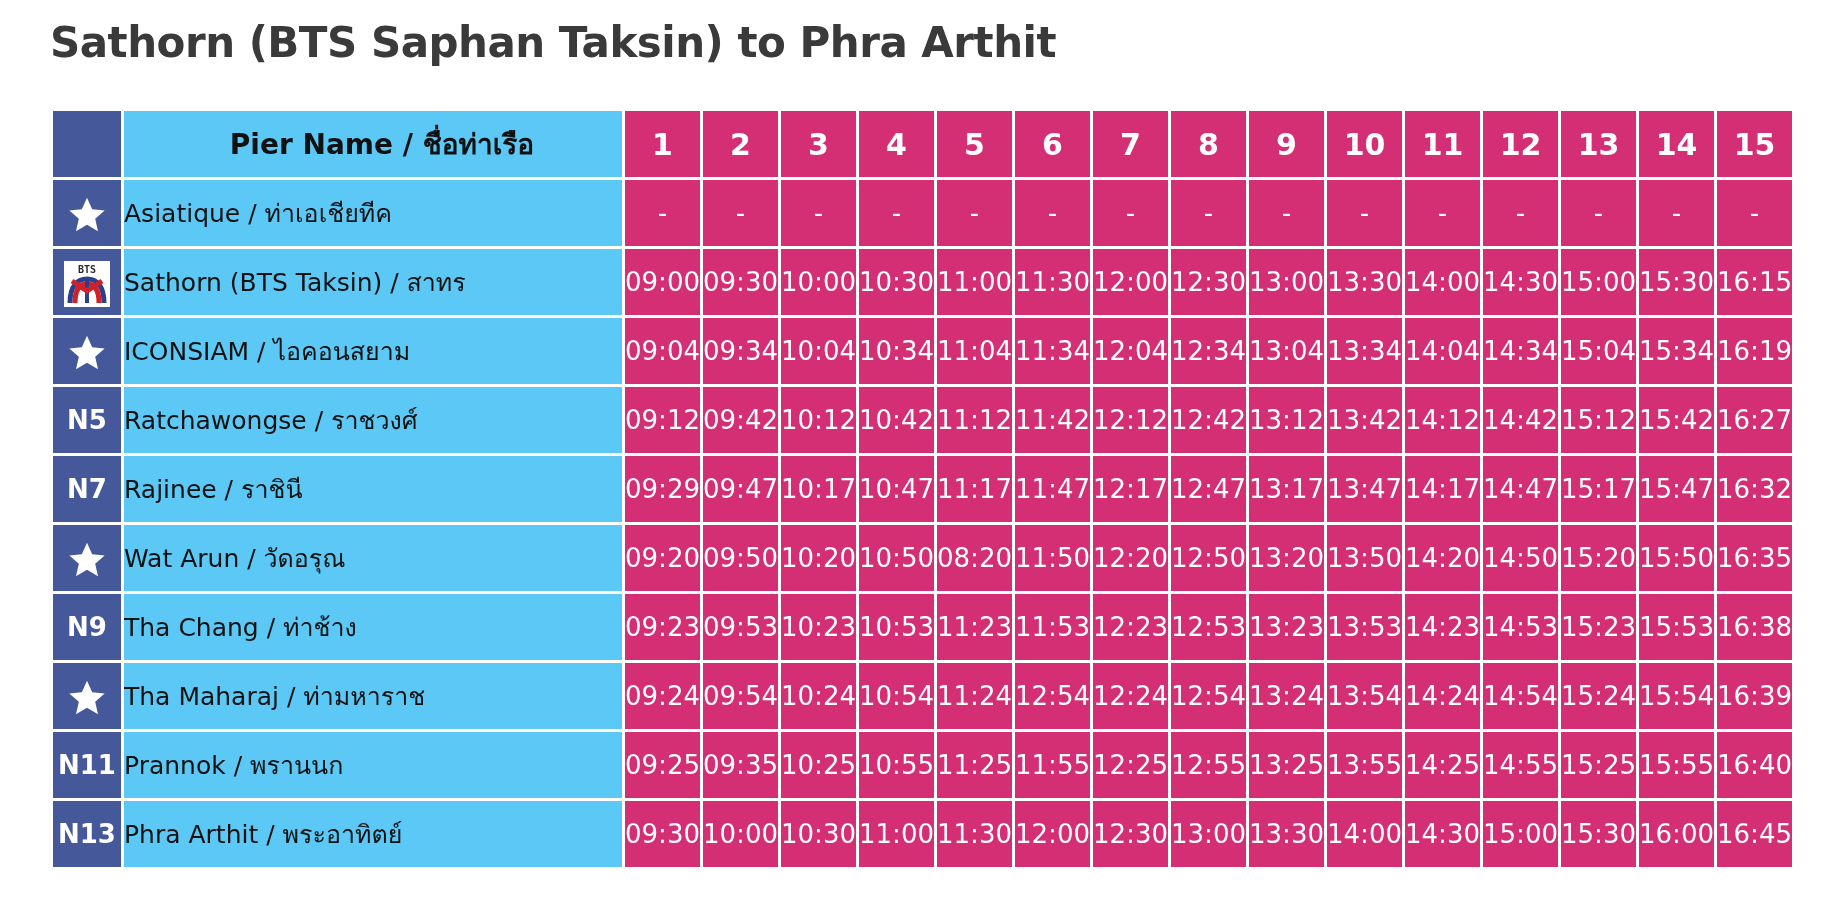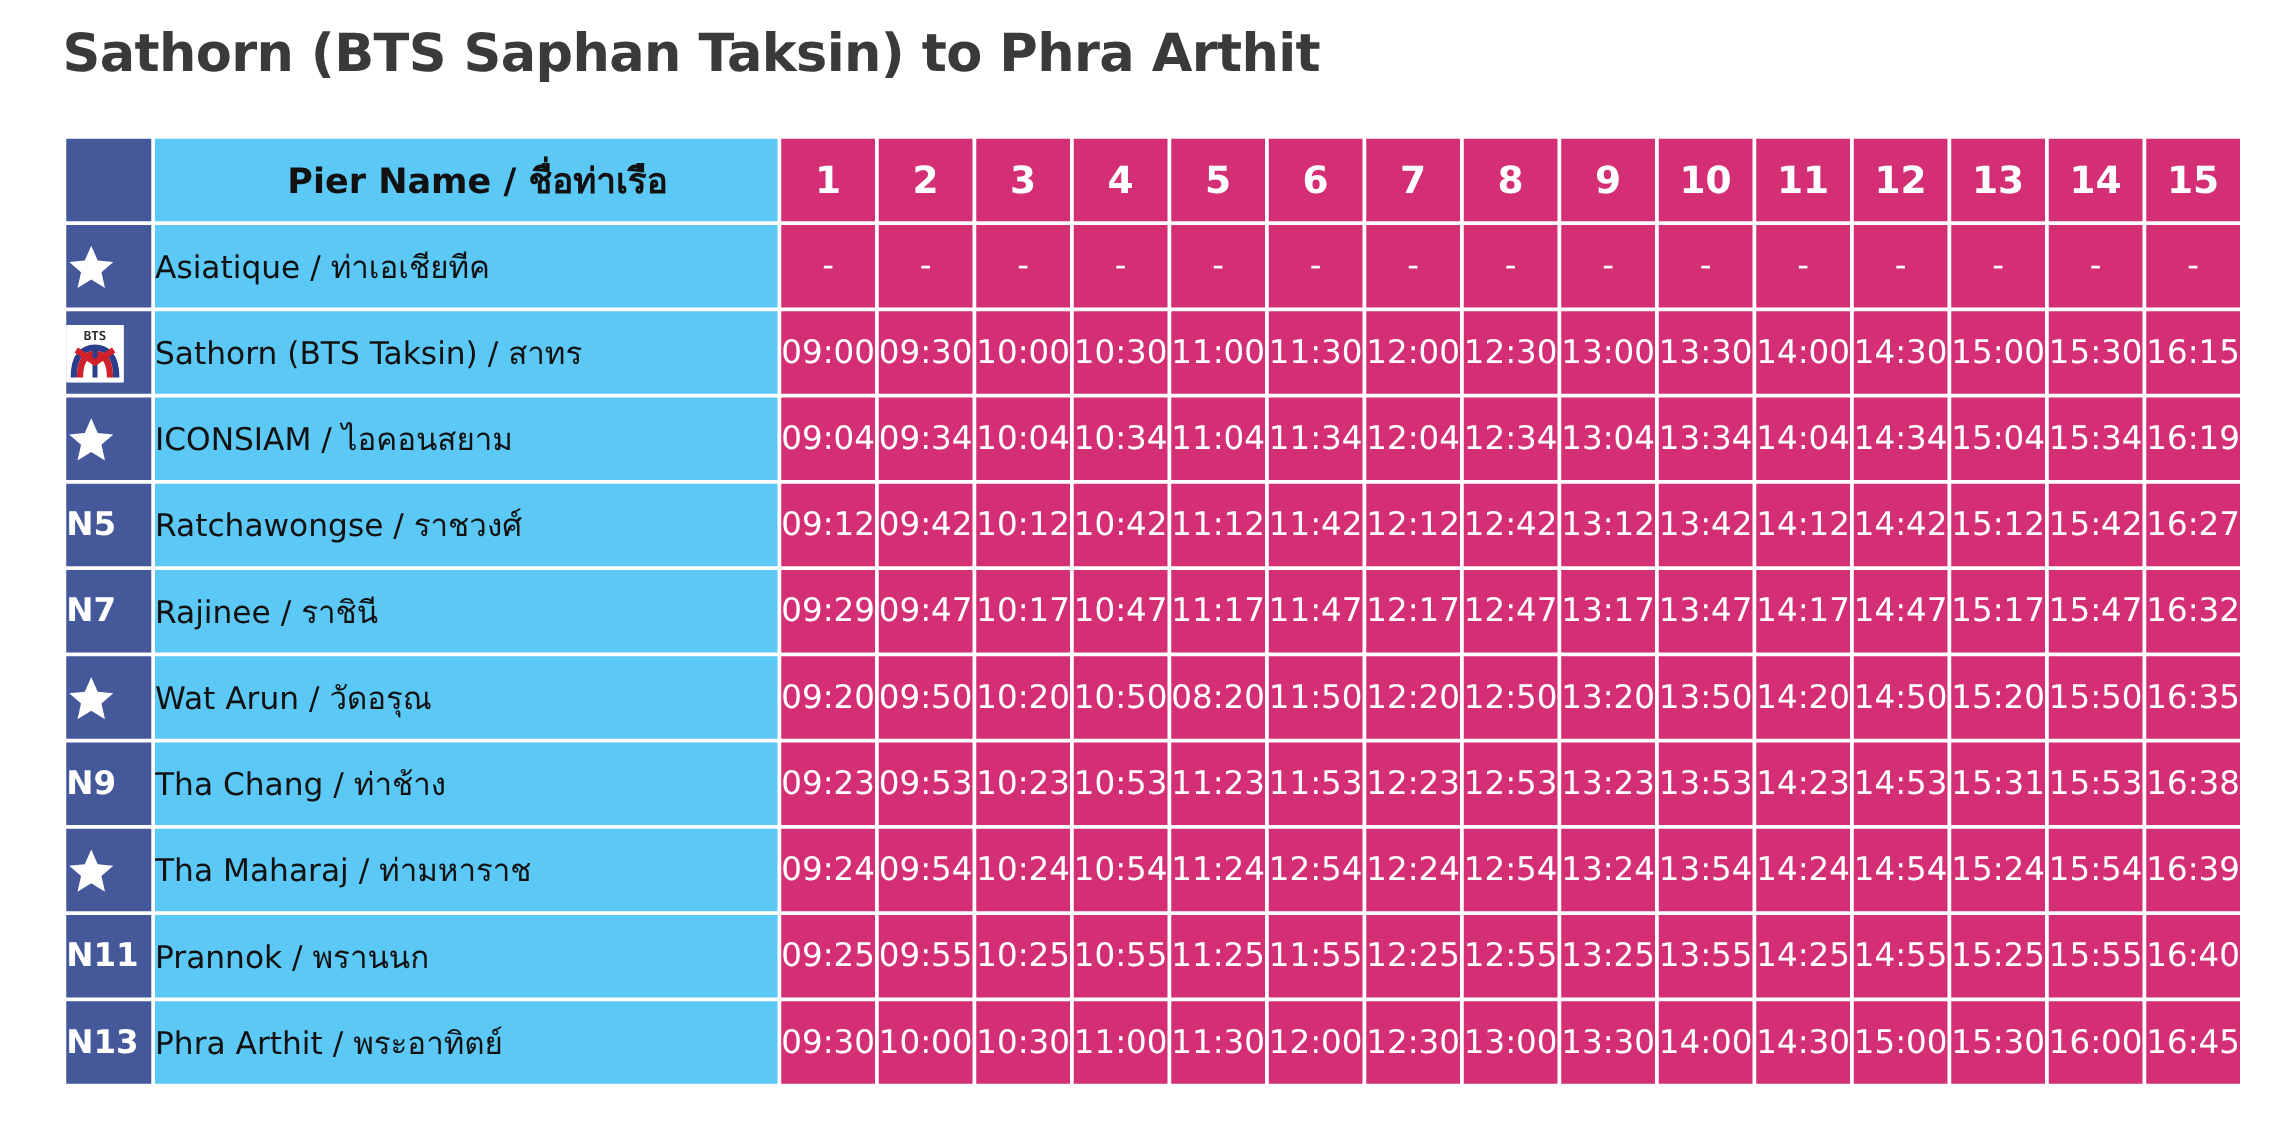--- a/index.html
+++ b/index.html
@@ -32,21 +32,21 @@
   }
 
   
   col.c-badge{width:68px;}
   col.c-name{width:498px;}
   col.c-time{width:75px;}
 
   
   .badge{
     background:#44589a;height:66px;
-    text-align:left;vertical-align:middle;
+    text-align:center;vertical-align:middle;
     color:#ffffff;font-size:26px;font-weight:bold;
     line-height:66px;
   }
   .badge.head{background:#44589a;}
   .star{
     display:inline-block;width:40px;height:40px;
     vertical-align:middle;line-height:0;
   }
   .star svg{display:block;}
 
@@ -265,21 +265,21 @@
             <td class="tm">10:23</td>
             <td class="tm">10:53</td>
             <td class="tm">11:23</td>
             <td class="tm">11:53</td>
             <td class="tm">12:23</td>
             <td class="tm">12:53</td>
             <td class="tm">13:23</td>
             <td class="tm">13:53</td>
             <td class="tm">14:23</td>
             <td class="tm">14:53</td>
-            <td class="tm">15:31</td>
+            <td class="tm">15:23</td>
             <td class="tm">15:53</td>
             <td class="tm">16:38</td>
           </tr>
           <tr>
             <td class="badge"><span class="star"><svg width="40" height="40" viewBox="0 0 24 24">
                   <polygon fill="#ffffff" points="12,1.6 15.1,8.6 22.6,9.3 16.9,14.3 18.6,21.8 12,17.8 5.4,21.8 7.1,14.3 1.4,9.3 8.9,8.6"></polygon>
                 </svg></span></td>
             <td class="nm">Tha Maharaj / ท่ามหาราช</td>
             <td class="tm">09:24</td>
             <td class="tm">09:54</td>
@@ -294,21 +294,21 @@
             <td class="tm">14:24</td>
             <td class="tm">14:54</td>
             <td class="tm">15:24</td>
             <td class="tm">15:54</td>
             <td class="tm">16:39</td>
           </tr>
           <tr>
             <td class="badge">N11</td>
             <td class="nm">Prannok / พรานนก</td>
             <td class="tm">09:25</td>
-            <td class="tm">09:55</td>
+            <td class="tm">09:35</td>
             <td class="tm">10:25</td>
             <td class="tm">10:55</td>
             <td class="tm">11:25</td>
             <td class="tm">11:55</td>
             <td class="tm">12:25</td>
             <td class="tm">12:55</td>
             <td class="tm">13:25</td>
             <td class="tm">13:55</td>
             <td class="tm">14:25</td>
             <td class="tm">14:55</td>

